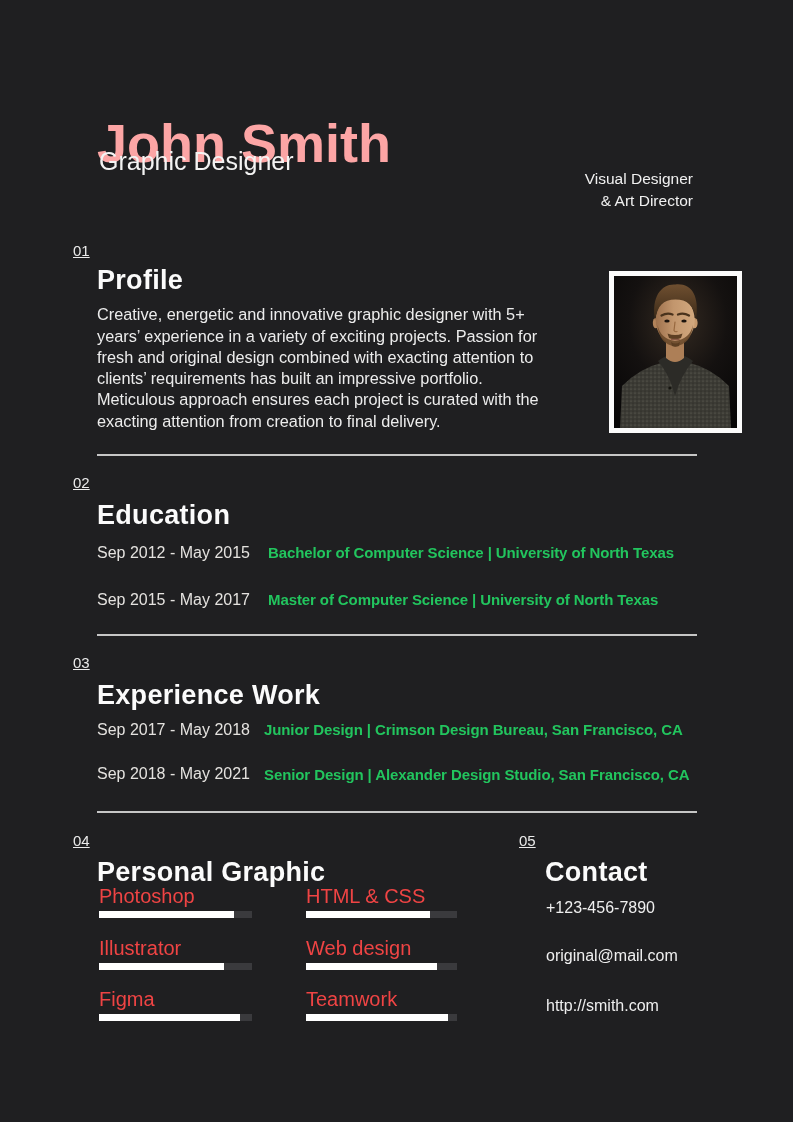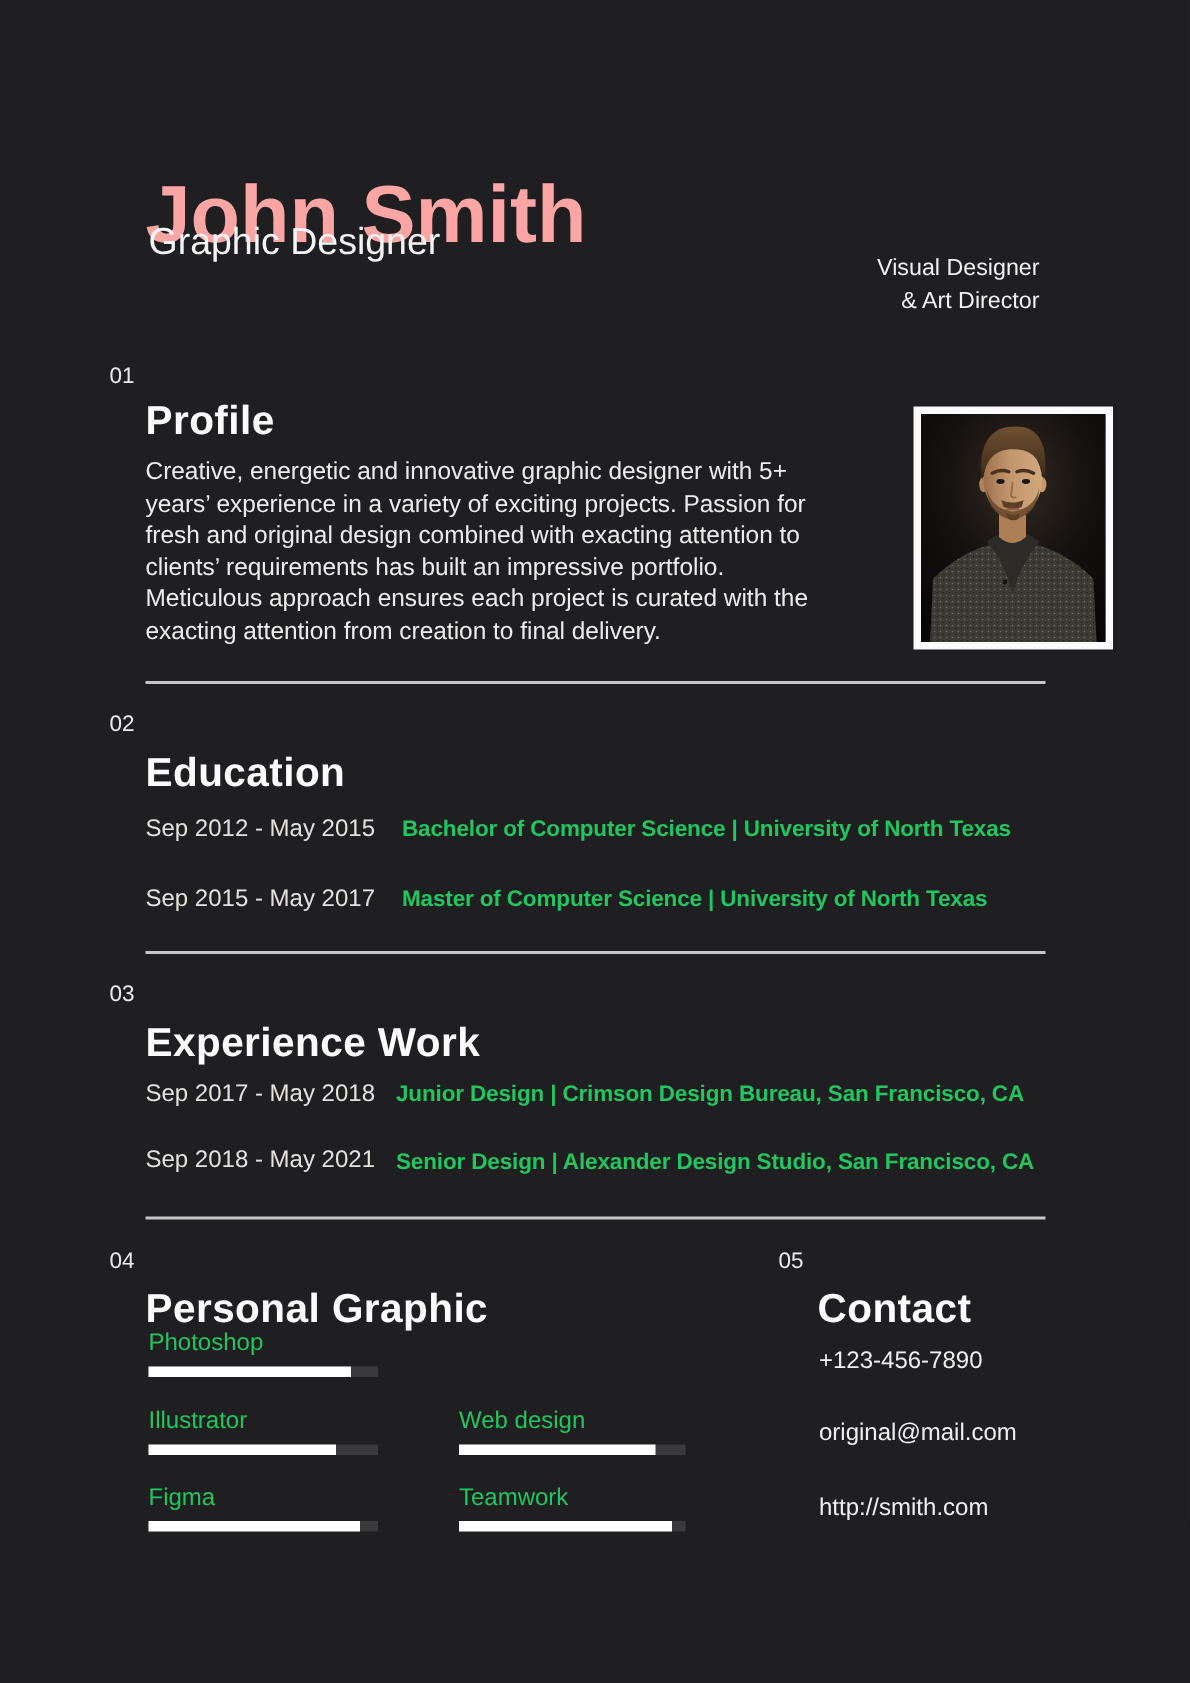--- a/index.html
+++ b/index.html
@@ -12,21 +12,21 @@
     color:#fff;
   }
   .abs{position:absolute;}
 
   
   .name{left:97px;top:80px;font-size:54px;font-weight:700;letter-spacing:0px;line-height:1;color:#fca5a5;}
   .job-title{left:99px;top:149px;font-size:25px;font-weight:400;line-height:1;color:#f3f3f3;}
   .tagline{right:100px;top:168px;font-size:15.5px;line-height:21.5px;text-align:right;color:#f0f0f0;}
 
   
-  .sec-num{font-size:15px;line-height:1;color:#eaeaea;font-weight:400;}
+  .sec-num{font-size:15px;line-height:1;color:#eaeaea;font-weight:400;text-decoration:underline;}
   .sec-title{font-size:27px;line-height:1;font-weight:700;color:#fbfbfb;letter-spacing:.3px;}
   .n-profile{left:73px;top:243px;}   .t-profile{left:97px;top:245px;}
   .n-edu{left:73px;top:475px;}       .t-edu{left:97px;top:480px;}
   .n-exp{left:73px;top:655px;}       .t-exp{left:97px;top:660px;}
   .n-skills{left:73px;top:833px;}    .t-skills{left:97px;top:837px;}
   .n-contact{left:519px;top:833px;}  .t-contact{left:545px;top:837px;}
 
   
   .profile-body{left:97px;top:288px;width:447px;font-size:16.3px;line-height:21.3px;color:#ececec;}
 
@@ -48,21 +48,21 @@
   .exp1{top:705px;} .exp2{top:750px;align-items:flex-end;}
 
   
   .skill{position:absolute;}
   .s1{left:99px;top:887px;width:153px;}
   .s2{left:99px;top:939px;width:153px;}
   .s3{left:99px;top:990px;width:153px;}
   .s4{left:306px;top:887px;width:151px;}
   .s5{left:306px;top:939px;width:151px;}
   .s6{left:306px;top:990px;width:151px;}
-  .skill-label{font-size:16px;line-height:18px;color:#22c55e;}
+  .skill-label{font-size:20px;line-height:18px;color:#ef4444;}
   .skill-bar{margin-top:6px;height:7px;background:#3a3a3d;}
   .skill-fill{height:100%;background:#fff;}
 
   
   .contact-item{position:absolute;left:546px;font-size:16px;line-height:1.15;color:#efefef;}
   .c1{top:899px;} .c2{top:947px;} .c3{top:997px;}
 </style>
 <title>John Smith</title></head>
 <body style="background: rgb(31, 31, 33);">
 
@@ -177,20 +177,26 @@
     <div class="skill-bar" style="background: rgb(58, 58, 61);">
         <div class="skill-fill" style="width: 82%; background: rgb(255, 255, 255);"></div>
       </div>
   </div>
   <div class="skill s3">
     <div class="skill-label">Figma</div>
     <div class="skill-bar" style="background: rgb(58, 58, 61);">
         <div class="skill-fill" style="width: 92%; background: rgb(255, 255, 255);"></div>
       </div>
   </div>
+  <div class="skill s4">
+    <div class="skill-label">HTML &amp; CSS</div>
+    <div class="skill-bar" style="background: rgb(58, 58, 61);">
+        <div class="skill-fill" style="width: 82%; background: rgb(255, 255, 255);"></div>
+      </div>
+  </div>
   <div class="skill s5">
     <div class="skill-label">Web design</div>
     <div class="skill-bar" style="background: rgb(58, 58, 61);">
         <div class="skill-fill" style="width: 87%; background: rgb(255, 255, 255);"></div>
       </div>
   </div>
   <div class="skill s6">
     <div class="skill-label">Teamwork</div>
     <div class="skill-bar" style="background: rgb(58, 58, 61);">
         <div class="skill-fill" style="width: 94%; background: rgb(255, 255, 255);"></div>

